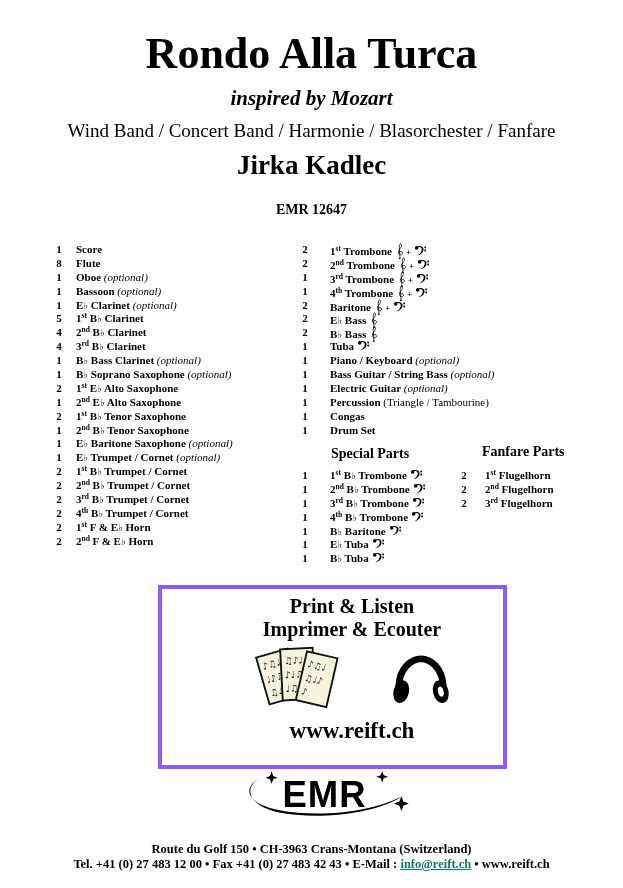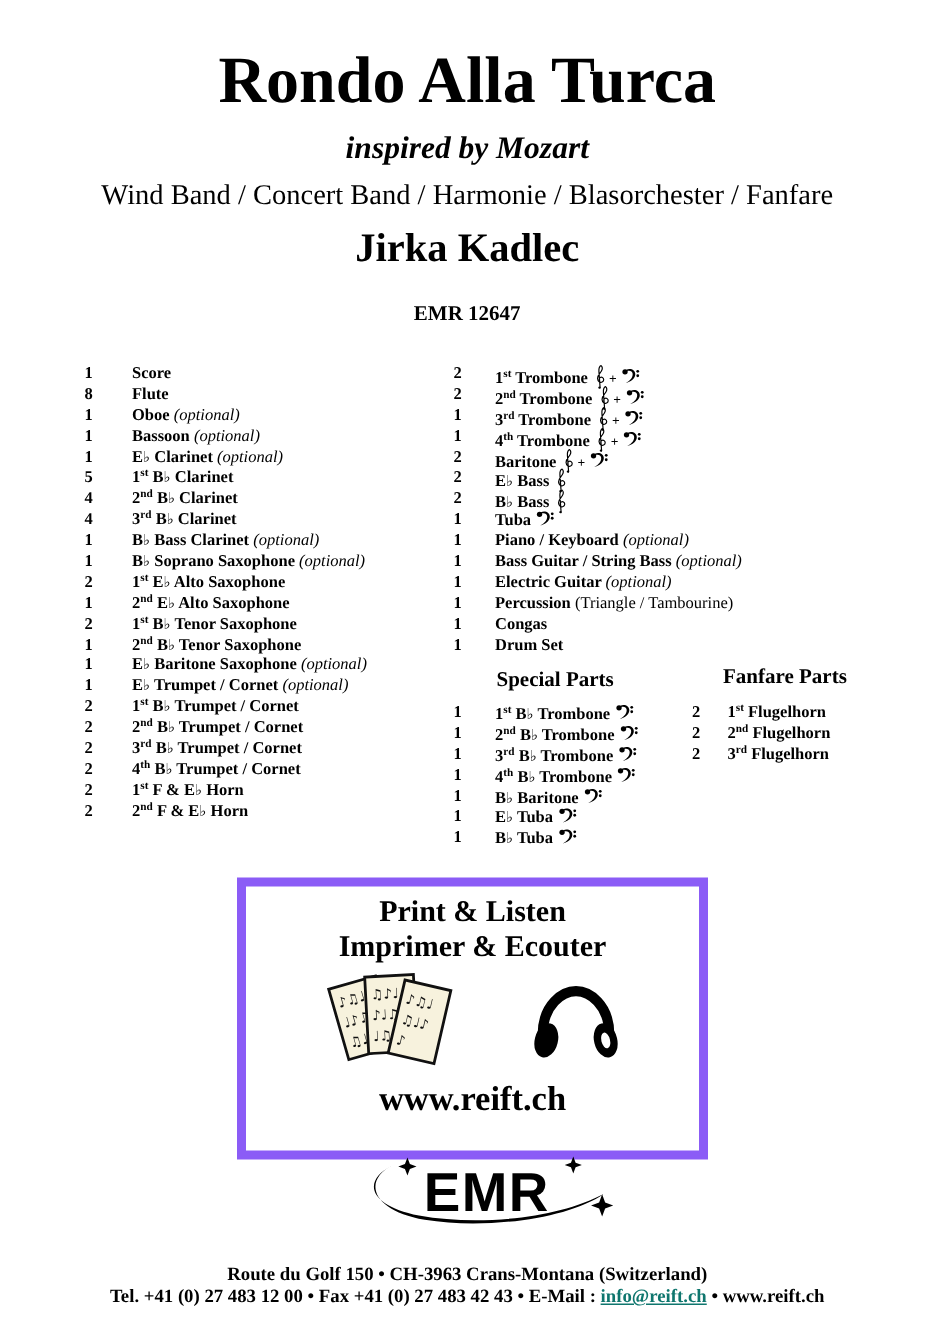--- a/index.html
+++ b/index.html
@@ -15,40 +15,40 @@
   
   .lists{position:absolute;top:243px;left:0;width:623px;height:330px;}
   .col{position:absolute;top:0;}
   .col-left{left:42px;}
   .col-right{left:291px;}
   .col-special{left:291px;top:203px;}
   .col-fanfare{left:449px;top:201px;}
   .row{display:flex;height:13.9px;line-height:13.9px;font-size:11px;font-weight:bold;white-space:nowrap;}
   .qty{text-align:center;}
   .col-left .qty{width:34px;}
-  .col-left .nm{margin-left:12px;}
+  .col-left .nm{margin-left:0;}
   .col-right .qty,.col-special .qty{width:28px;}
   .col-right .nm,.col-special .nm{margin-left:11px;}
   .col-fanfare .qty{width:30px;}
   .col-fanfare .nm{margin-left:6px;}
   .nm sup{font-size:7.5px;vertical-align:4px;line-height:0;}
   .nm .opt{font-weight:normal;font-style:italic;}
   .nm .paren{font-weight:normal;}
   .nm .flat{font-family:"DejaVu Serif","DejaVu Sans",serif;font-size:10px;}
   .list-heading{font-size:14px;font-weight:bold;height:18px;line-height:16px;white-space:nowrap;}
   .col-special .list-heading{padding-left:40px;margin-bottom:5px;}
   .col-fanfare .list-heading{padding-left:33px;margin-bottom:7px;}
   .clef{display:inline-block;}
   .clef-g{height:17px;width:8px;margin-left:4px;vertical-align:-5px;}
   .clef-f{height:11px;width:13px;margin-left:3px;vertical-align:-1px;}
   .plus{font-size:9px;margin-left:2px;}
 
   
   .promo-box{position:absolute;left:158px;top:585px;width:302px;height:176px;
-             border:6px solid #8b5cf6;text-align:center;}
+             border:4px solid #8b5cf6;text-align:center;padding-left:39px;}
   .promo-line{font-size:20px;font-weight:bold;line-height:23px;}
   .promo-line:first-child{margin-top:6px;}
   .promo-icons{display:flex;justify-content:center;align-items:center;gap:46px;height:76px;margin-top:2px;}
   .promo-site{font-size:23px;font-weight:bold;line-height:24px;}
 
   
   .logo-wrap{top:769px;padding-left:13px;}
   .logo-svg{width:185px;height:50px;}
   .pub-name{position:absolute;top:820px;left:0;width:623px;text-align:center;white-space:nowrap;}
   .pub-word{display:inline-block;margin:0 7px;font-family:"Liberation Sans",sans-serif;

